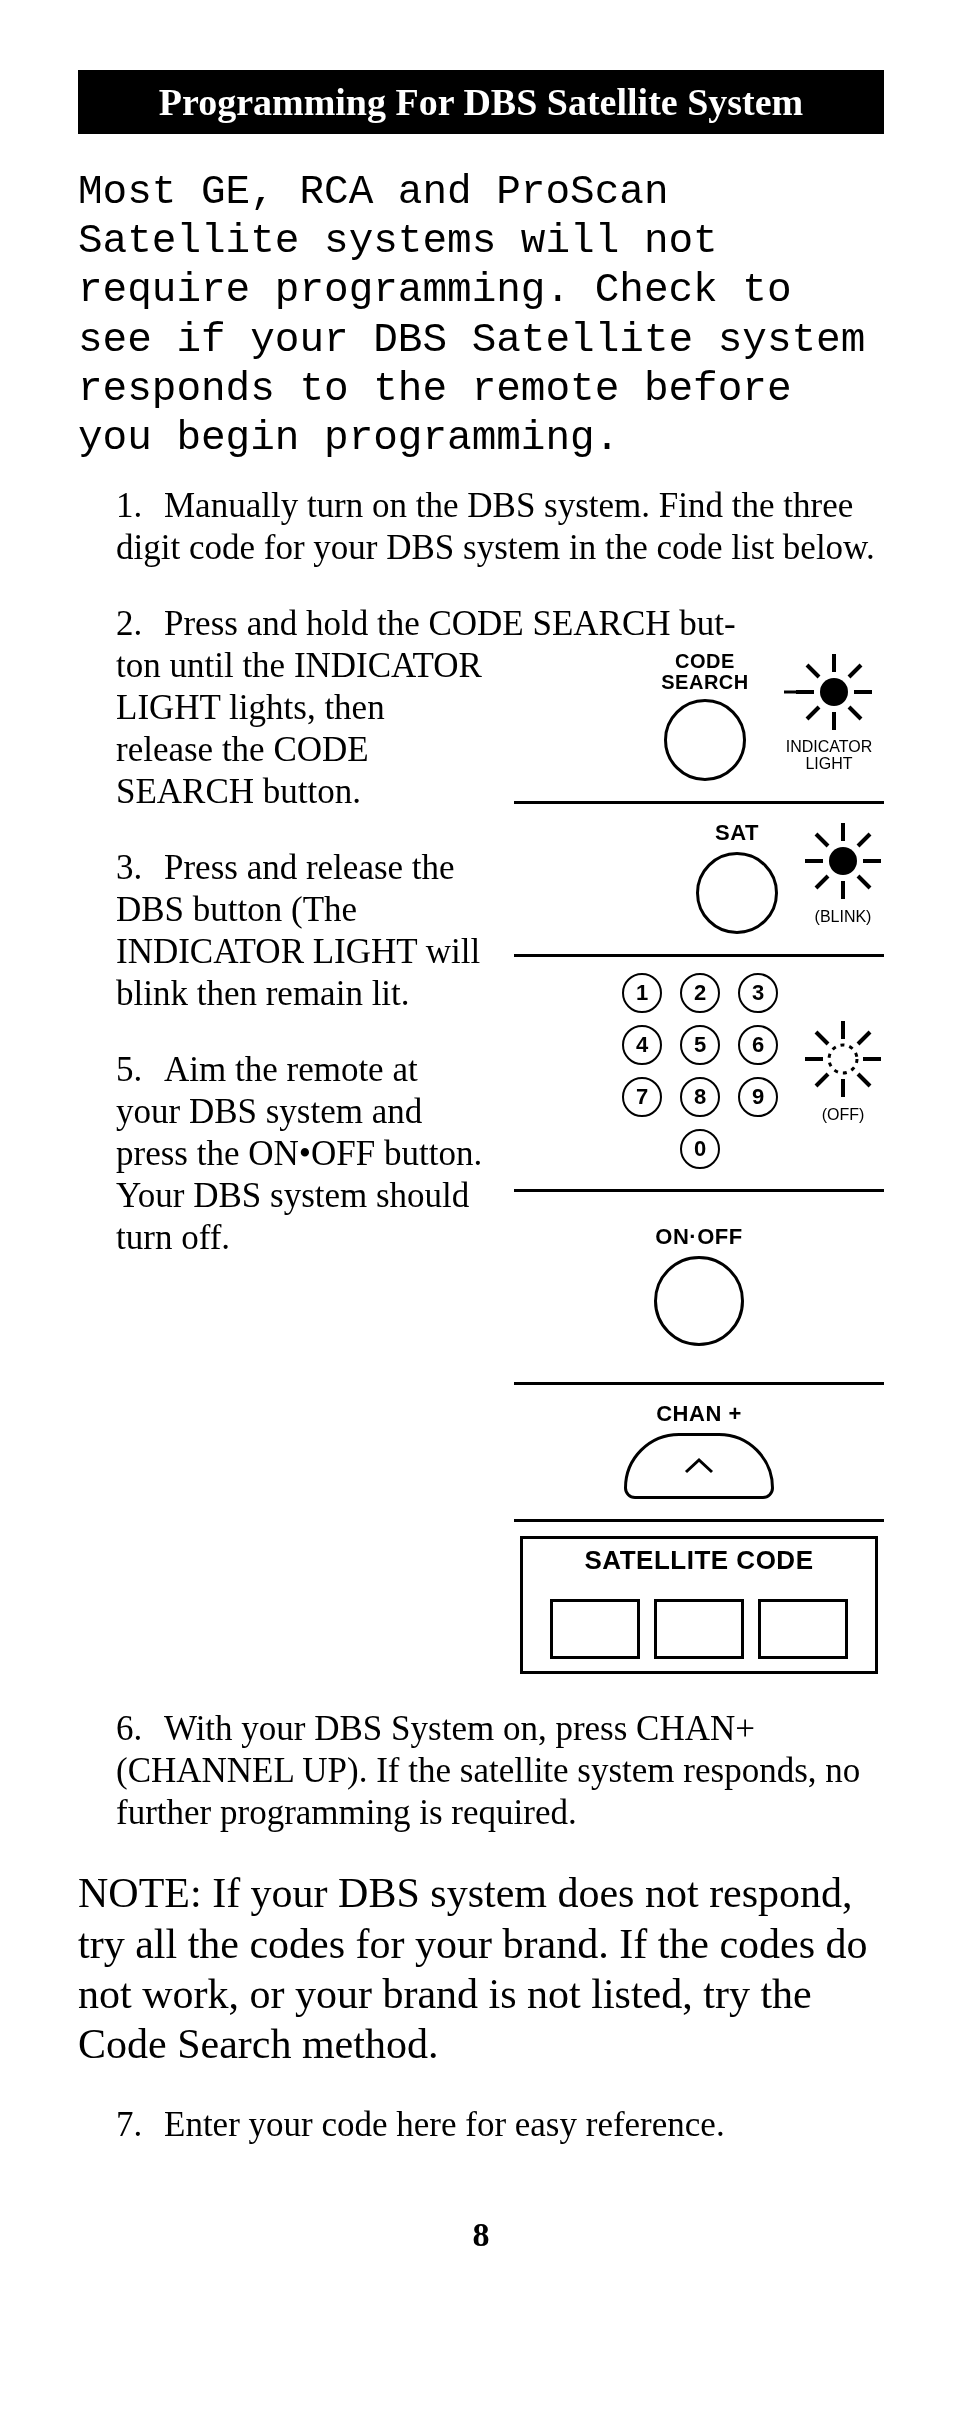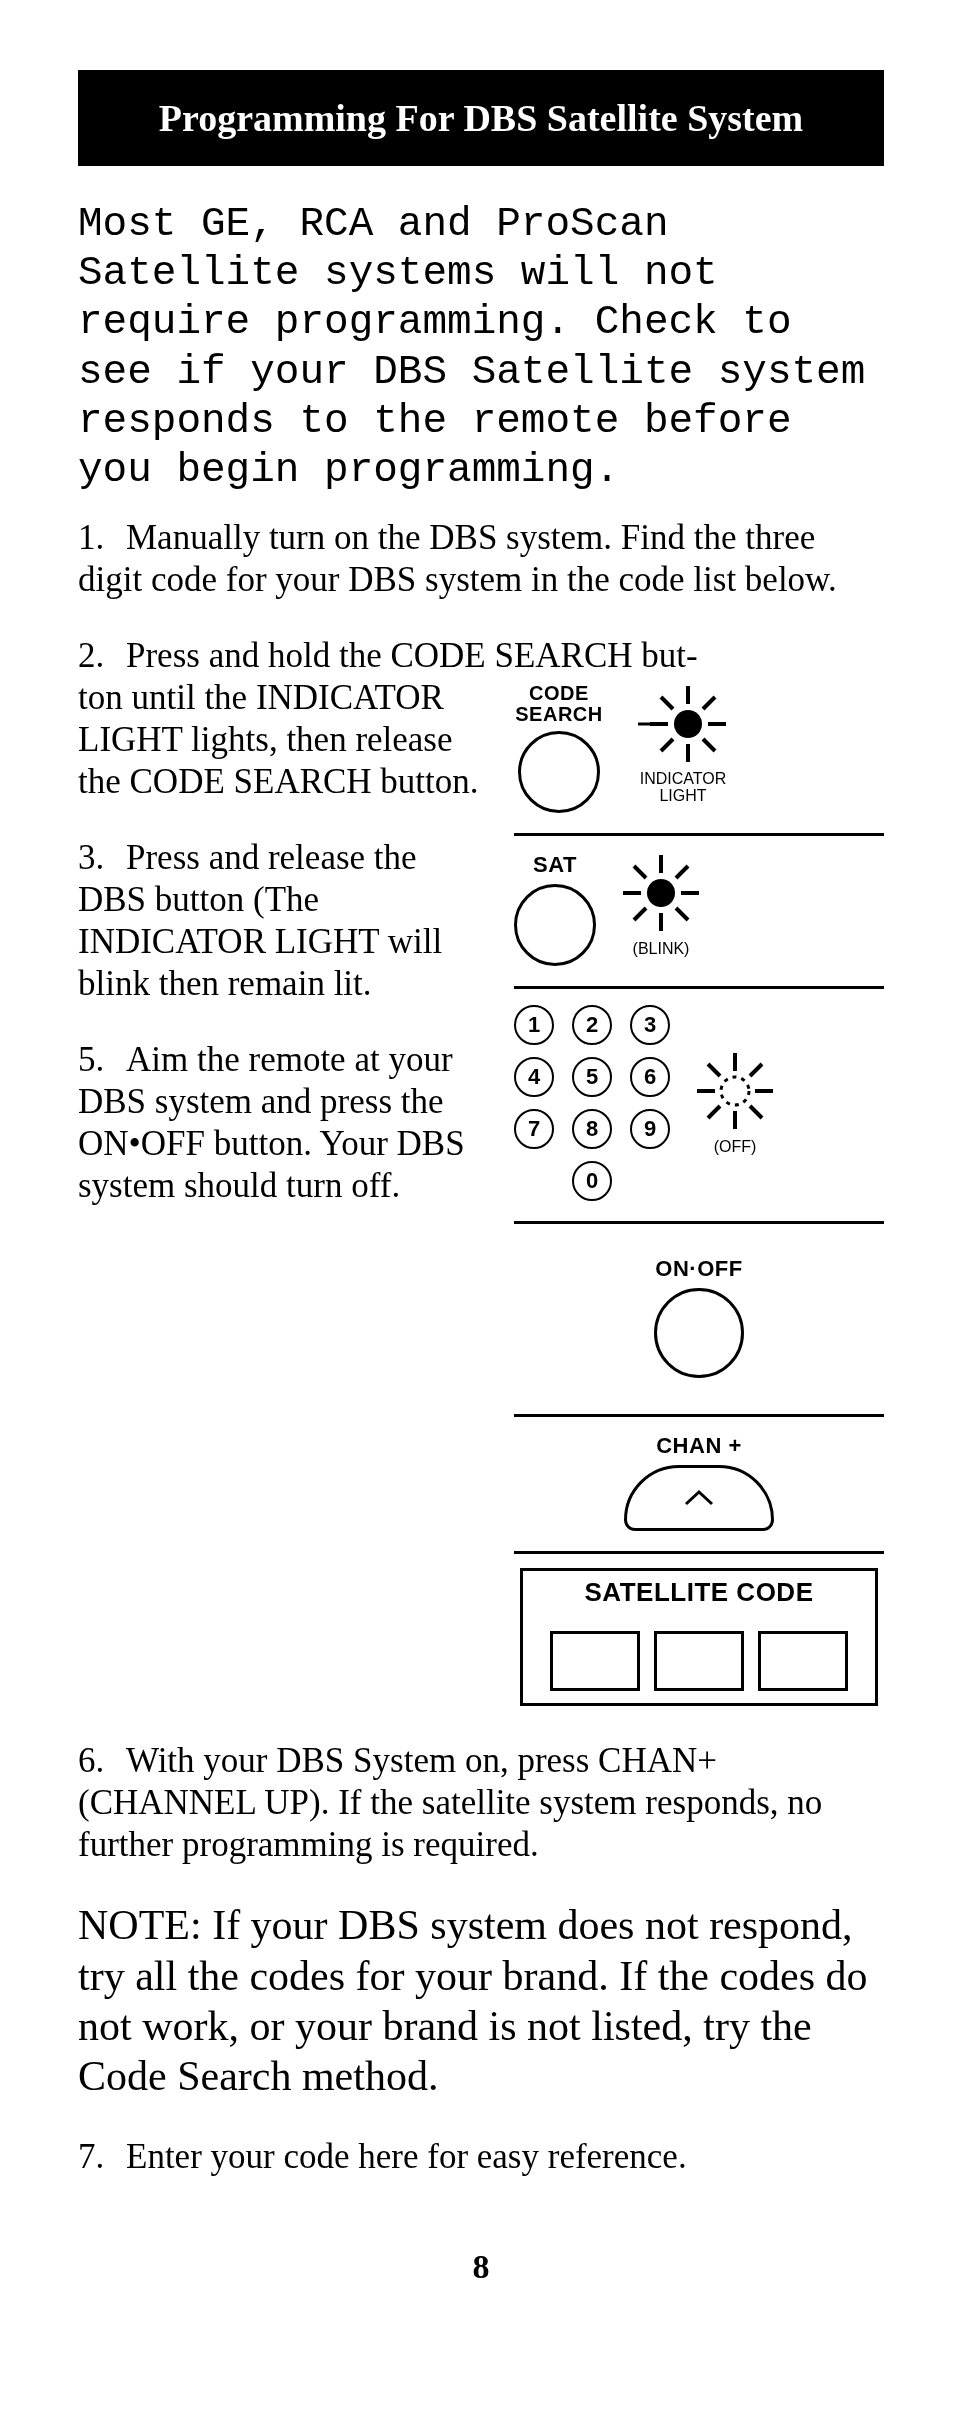--- a/index.html
+++ b/index.html
@@ -8,33 +8,33 @@
     width: 954px;
     background: #fff;
     color: #000;
     padding: 70px 70px 40px 78px;
   }
   .title-bar {
     background: #000;
     color: #fff;
     font-weight: bold;
     font-size: 38px;
-    padding: 26px 16px;
+    padding: 10px 16px;
     margin-bottom: 34px;
     text-align: center;
   }
   .intro { font-size: 41px; line-height: 1.2; margin-bottom: 22px; font-family: Liberation Mono, monospace; }
-  .step { font-size: 35px; line-height: 1.2; margin-bottom: 34px; }
+  .step { font-size: 35px; line-height: 1.2; margin-bottom: 34px; margin-left: 38px; }
   .step .num { display: inline-block; width: 48px; }
   .row { display: flex; gap: 28px; }
   .left-col { flex: 1; }
   .right-col { width: 370px; margin-top:-10px; }
   .panel { border-bottom: 3px solid #000; padding: 16px 0 20px; }
   .panel:last-child { border-bottom: none; }
-  .panel-inner { display: flex; justify-content: flex-start; align-items: flex-start; gap: 24px; }
+  .panel-inner { display: flex; justify-content: flex-end; align-items: flex-start; gap: 24px; }
   .btn-circle {
     width: 82px; height: 82px; border: 3px solid #000; border-radius: 50%; background:#fff;
   }
   .btn-label { font-family: Arial, Helvetica, sans-serif; font-weight: bold; font-size: 22px; text-align: center; letter-spacing: 0.5px; }
   .btn-label.small { font-size: 20px; }
   .stack { display:flex; flex-direction:column; align-items:center; gap:6px; }
   .keypad { display:grid; grid-template-columns: repeat(3, 40px); gap: 12px 18px; justify-content:center; }
   .key {
     width:40px; height:40px; border:2.5px solid #000; border-radius:50%;
     display:flex; align-items:center; justify-content:center;

